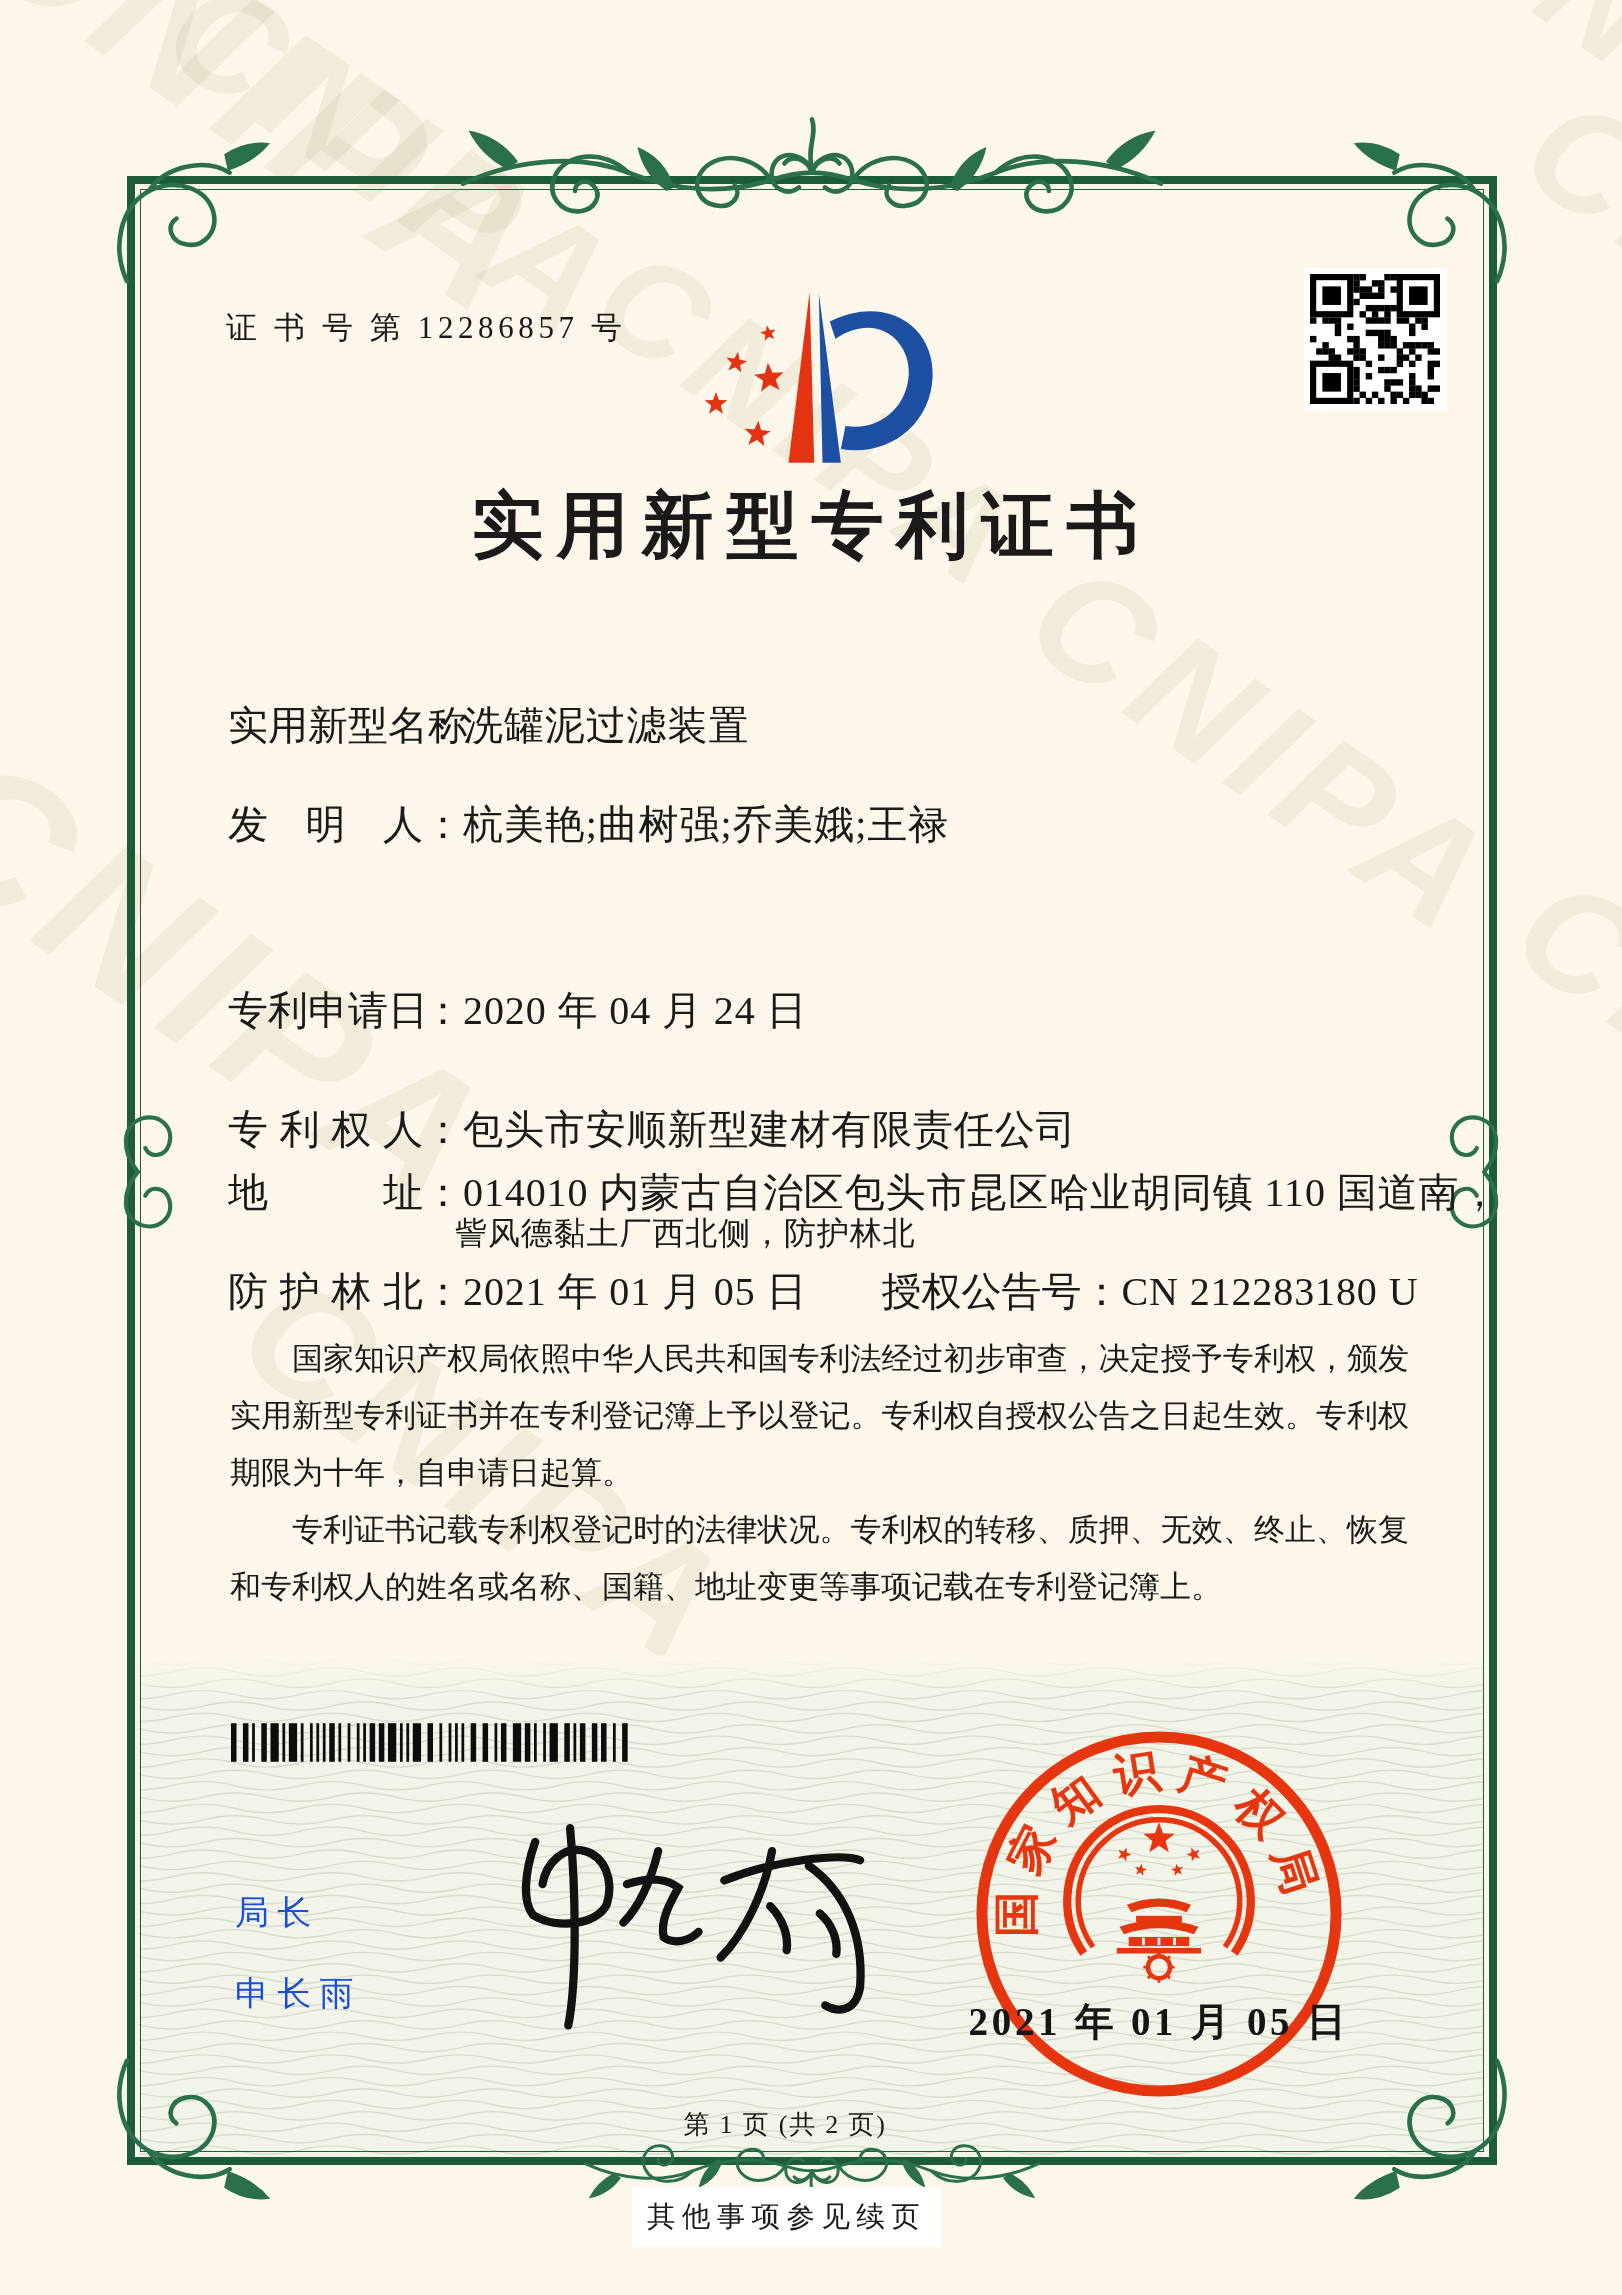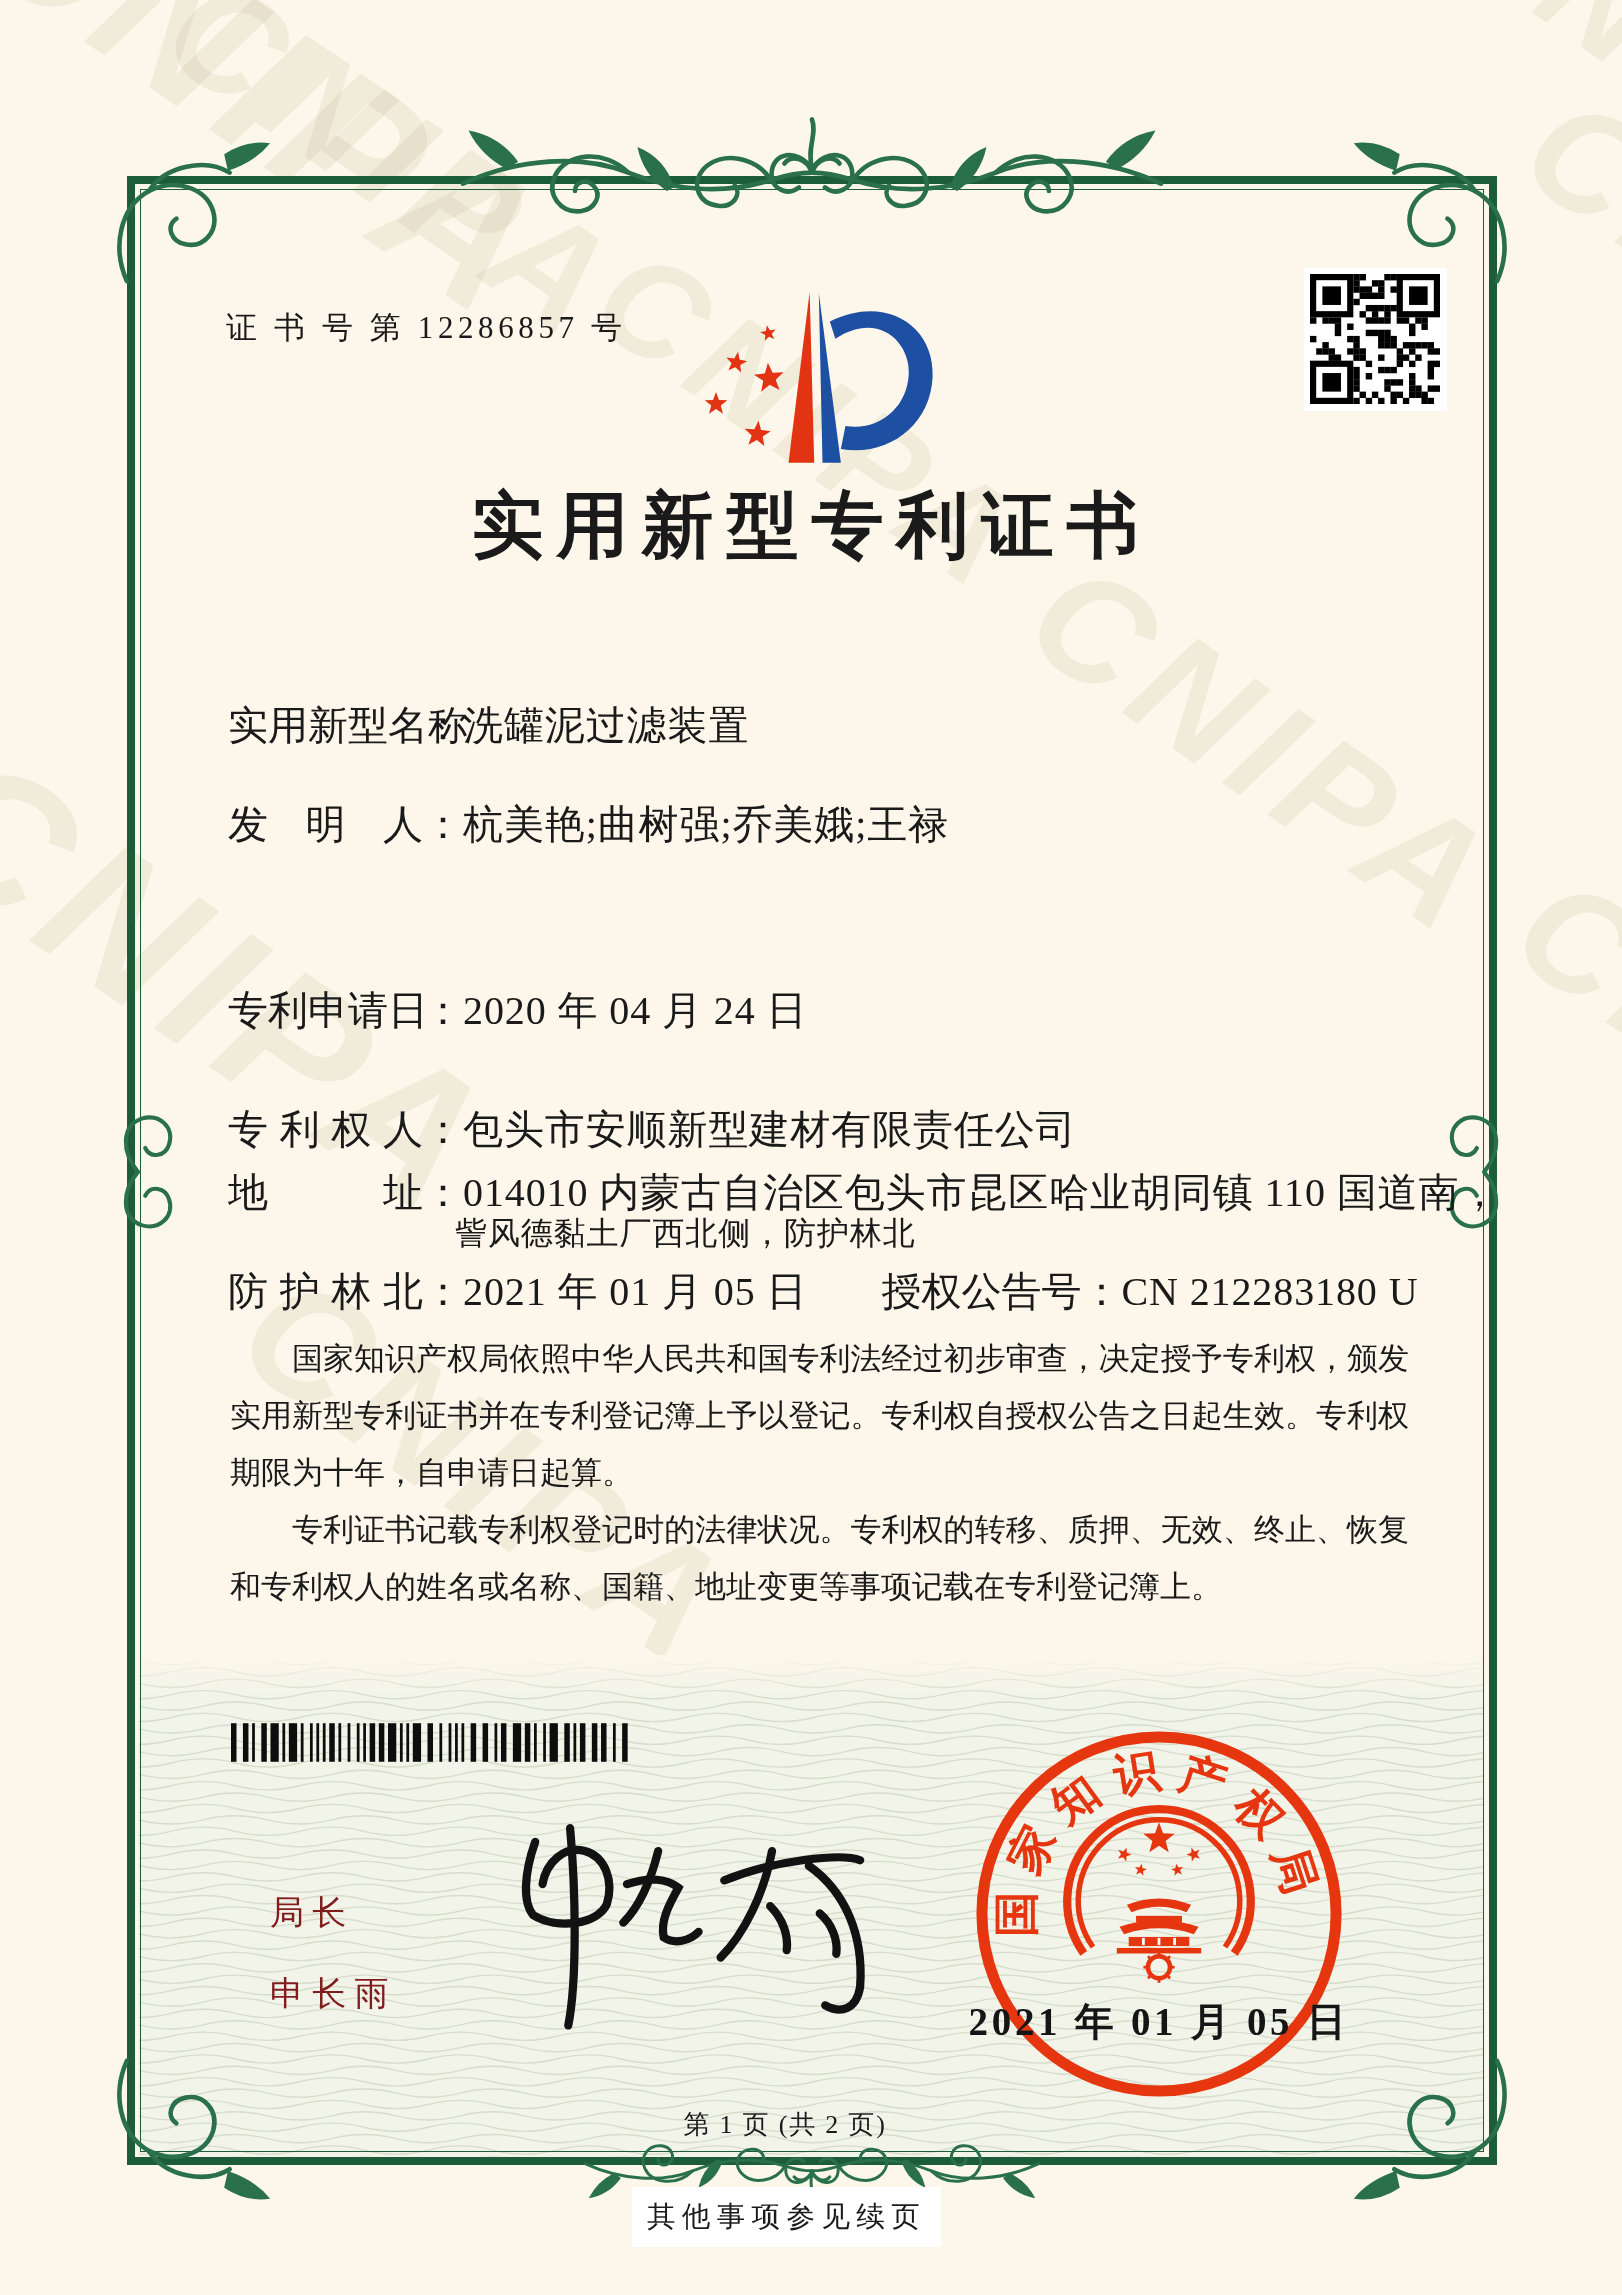--- a/index.html
+++ b/index.html
@@ -33,21 +33,21 @@
   .fvalue{letter-spacing:0.9px;}
   .addr2{position:absolute;left:455px;font-size:32px;letter-spacing:0.9px;}
   .pair2{margin-left:64px;}
   
   .bodytext{position:absolute;left:230px;top:1330px;width:1179px;
             font-size:31px;line-height:57px;text-align:justify;}
   .bodytext p{margin:0;text-indent:2em;}
   
   .barcode{position:absolute;left:231px;top:1723px;width:404px;height:39px;}
   .signer{position:absolute;left:235px;font-family:"Liberation Sans","DejaVu Sans",sans-serif;
-          font-size:34px;letter-spacing:8.3px;color:#7f1d1d;margin-left:35px;}
+          font-size:34px;letter-spacing:8.3px;color:#1d4ed8;}
   .sig{position:absolute;left:478px;top:1796px;width:432px;height:257px;}
   .seal{position:absolute;left:970px;top:1725px;width:378px;height:378px;}
   .sealdate{position:absolute;left:966px;top:1995px;width:386px;text-align:center;
             font-size:39px;letter-spacing:3.7px;color:#151515;font-weight:bold;}
   .pageno{position:absolute;left:0;width:1570px;top:2107px;text-align:center;font-size:26px;letter-spacing:1.8px;}
   .contbox{position:absolute;left:632px;top:2187px;width:309px;height:60px;background:#ffffff;
            display:flex;align-items:center;justify-content:center;}
   .contbox span{font-size:28.5px;letter-spacing:6.4px;}
 </style>
 </head>

